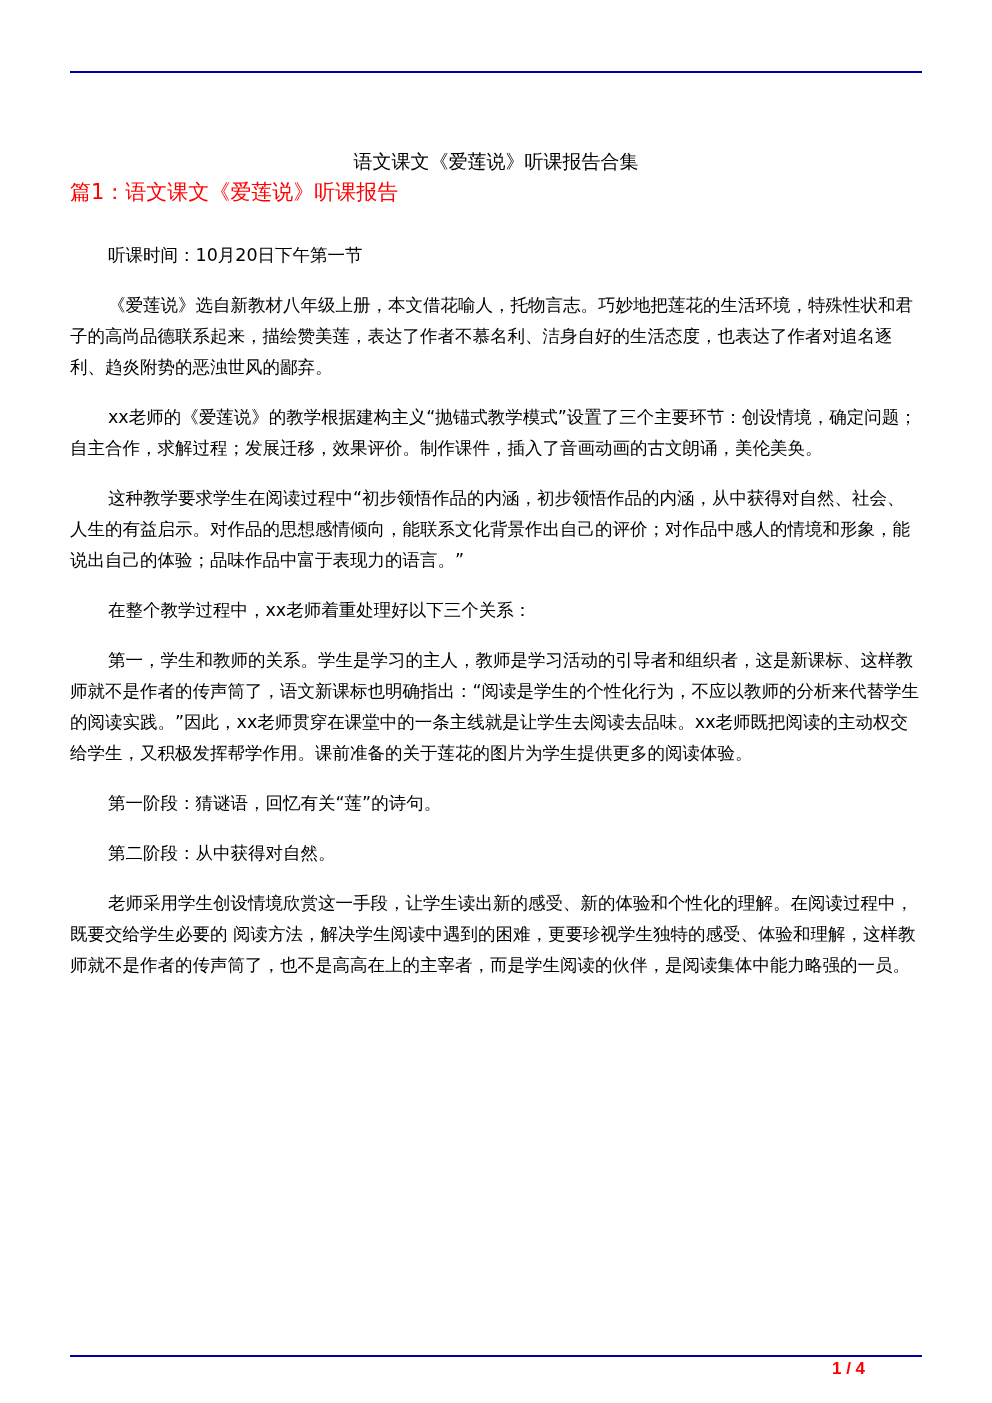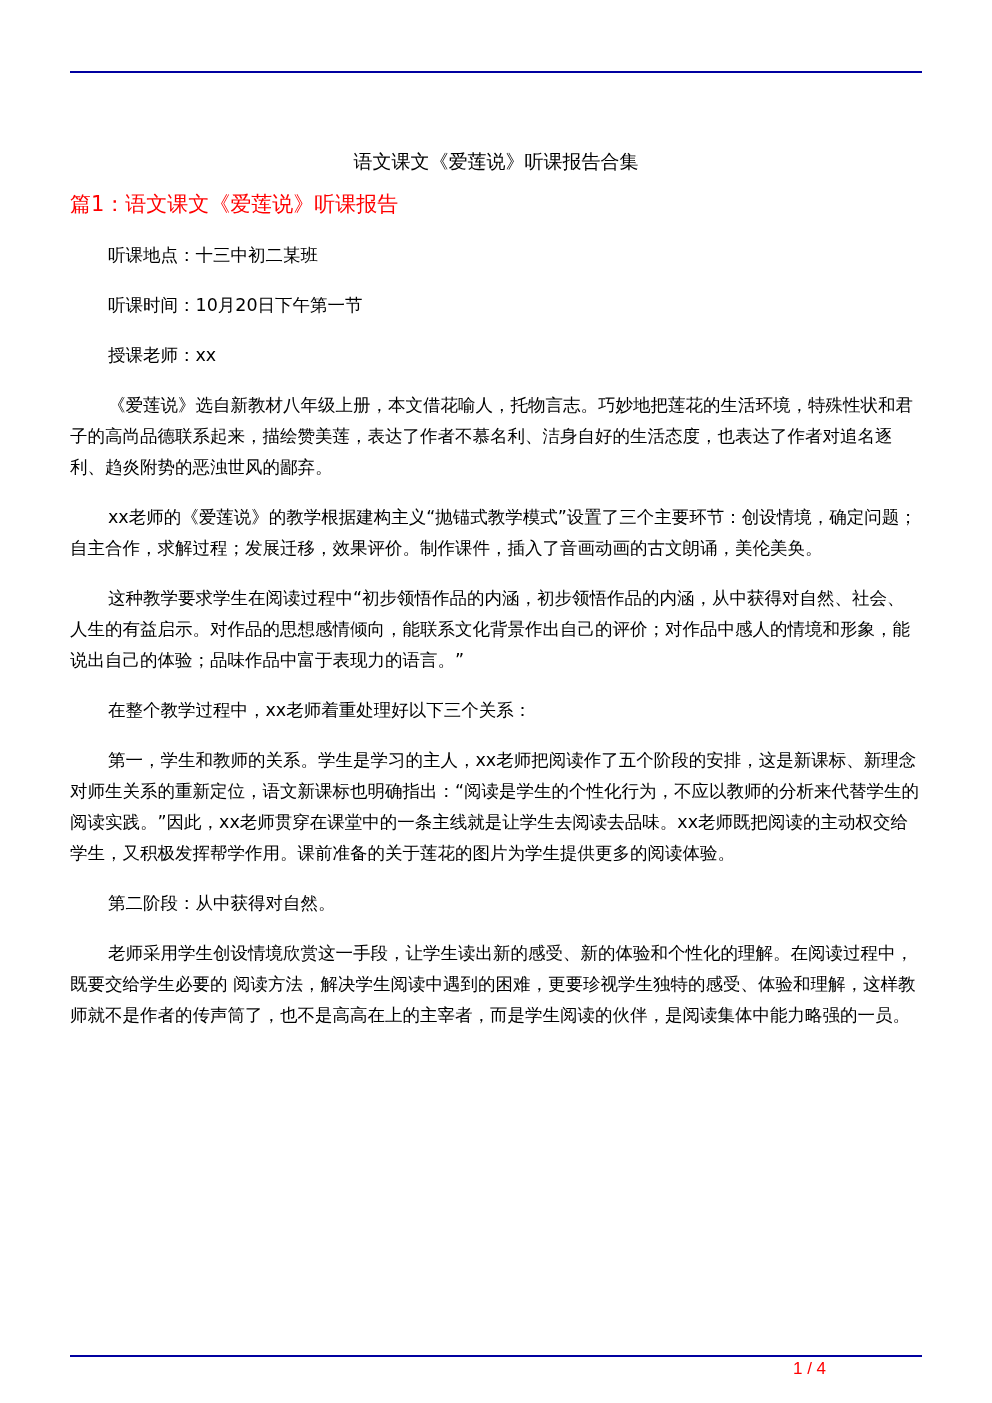--- a/index.html
+++ b/index.html
@@ -3,44 +3,43 @@
   <meta charset="utf-8">
   <style>
     html, body { margin: 0; padding: 0; background: #ffffff; }
     body { width: 992px; height: 1403px; position: relative; overflow: hidden;
            font-family: "DejaVu Sans", "Liberation Sans", sans-serif; color: #000; }
     .rule { position: absolute; left: 70px; width: 852px; height: 2px; background: #0000a0; }
     .rule.top { top: 71px; }
     .rule.bottom { top: 1355px; }
     .title { position: absolute; top: 128px; left: 0; width: 992px; text-align: center;
              font-size: 19px; line-height: 40px; font-weight: normal; }
-    .section-heading { position: absolute; top: 188px; left: 70px; font-size: 21px;
+    .section-heading { position: absolute; top: 176px; left: 70px; font-size: 21px;
                        line-height: 32px; color: #ff0000; }
     .body { position: absolute; top: 240px; left: 70px; width: 852px; font-size: 17.5px; }
     .para { margin: 0 0 19px 0; line-height: 31px; text-indent: 38px; }
-    .page-num { position: absolute; top: 1356px; left: 793px; font-size: 17px; line-height: 26px;
-                color: #ff0000; font-family: "Liberation Sans", sans-serif; }
+    .page-num { position: absolute; top: 1356px; left: 832px; font-size: 17px; line-height: 26px;
+                color: #ff0000; font-family: "Liberation Sans", sans-serif; font-weight: bold; }
   </style>
 </head>
 <body>
 
 <div class="rule top"></div>
 
 <h1 class="title">语文课文《爱莲说》听课报告合集</h1>
 
 <h2 class="section-heading" style="margin:0;font-weight:normal;">篇1：语文课文《爱莲说》听课报告</h2>
 
 <div class="body">
-  <p class="para">听课地点：十三中初二某班</p>
   <p class="para">听课时间：10月20日下午第一节</p>
-  <p class="para">授课老师：xx</p>
   <p class="para">《爱莲说》选自新教材八年级上册，本文借花喻人，托物言志。巧妙地把莲花的生活环境，特殊性状和君子的高尚品德联系起来，描绘赞美莲，表达了作者不慕名利、洁身自好的生活态度，也表达了作者对追名逐利、趋炎附势的恶浊世风的鄙弃。</p>
   <p class="para">xx老师的《爱莲说》的教学根据建构主义“抛锚式教学模式”设置了三个主要环节：创设情境，确定问题；自主合作，求解过程；发展迁移，效果评价。制作课件，插入了音画动画的古文朗诵，美伦美奂。</p>
   <p class="para">这种教学要求学生在阅读过程中“初步领悟作品的内涵，初步领悟作品的内涵，从中获得对自然、社会、人生的有益启示。对作品的思想感情倾向，能联系文化背景作出自己的评价；对作品中感人的情境和形象，能说出自己的体验；品味作品中富于表现力的语言。”</p>
   <p class="para">在整个教学过程中，xx老师着重处理好以下三个关系：</p>
-  <p class="para">第一，学生和教师的关系。学生是学习的主人，xx老师把阅读作了五个阶段的安排，这是新课标、新理念对师生关系的重新定位，语文新课标也明确指出：“阅读是学生的个性化行为，不应以教师的分析来代替学生的阅读实践。”因此，xx老师贯穿在课堂中的一条主线就是让学生去阅读去品味。xx老师既把阅读的主动权交给学生，又积极发挥帮学作用。课前准备的关于莲花的图片为学生提供更多的阅读体验。</p>
+  <p class="para">第一，学生和教师的关系。学生是学习的主人，教师是学习活动的引导者和组织者，这是新课标、这样教师就不是作者的传声筒了，语文新课标也明确指出：“阅读是学生的个性化行为，不应以教师的分析来代替学生的阅读实践。”因此，xx老师贯穿在课堂中的一条主线就是让学生去阅读去品味。xx老师既把阅读的主动权交给学生，又积极发挥帮学作用。课前准备的关于莲花的图片为学生提供更多的阅读体验。</p>
+  <p class="para">第一阶段：猜谜语，回忆有关“莲”的诗句。</p>
   <p class="para">第二阶段：从中获得对自然。</p>
   <p class="para">老师采用学生创设情境欣赏这一手段，让学生读出新的感受、新的体验和个性化的理解。在阅读过程中，既要交给学生必要的 阅读方法，解决学生阅读中遇到的困难，更要珍视学生独特的感受、体验和理解，这样教师就不是作者的传声筒了，也不是高高在上的主宰者，而是学生阅读的伙伴，是阅读集体中能力略强的一员。</p>
 </div>
 
 <div class="rule bottom"></div>
 
 <div class="page-num">1 / 4</div>
 
 </body></html>

